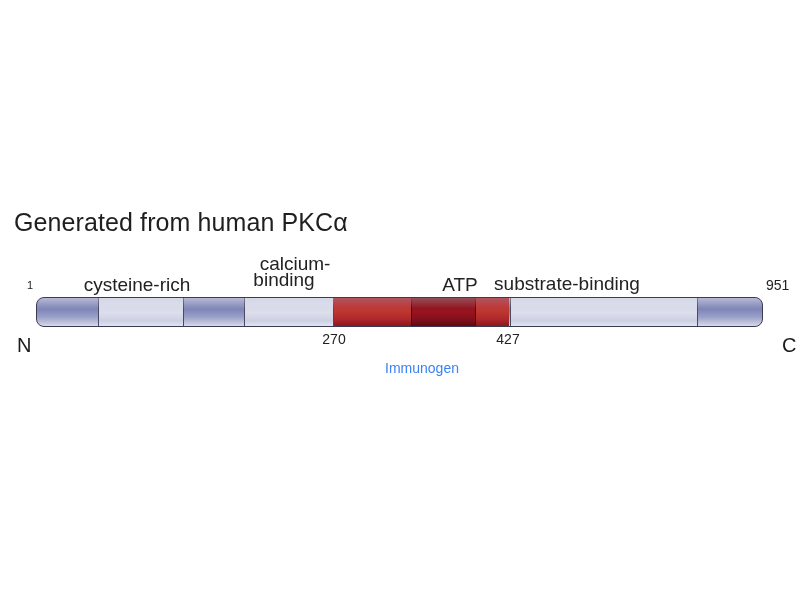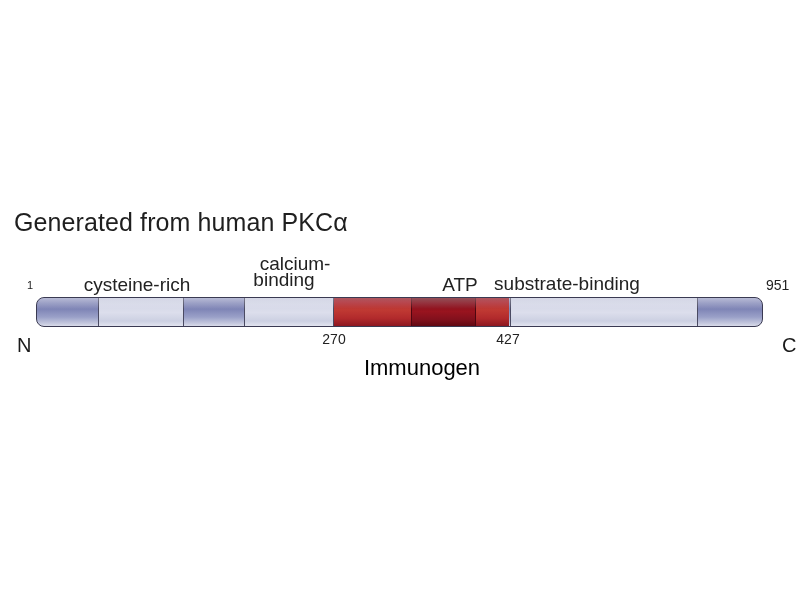--- a/index.html
+++ b/index.html
@@ -144,23 +144,23 @@
   }
   .lbl-tiny {
     position: absolute;
     font-size: 11px;
     line-height: 12px;
     color: #222222;
     white-space: nowrap;
   }
   .immunogen {
     position: absolute;
-    font-size: 22px;
+    font-size: 14px;
     line-height: 26px;
-    color: #000000;
+    color: #3b82f6;
     white-space: nowrap;
     transform: translateX(-50%);
   }
 </style>
 </head>
 <body>
 
 <div class="figure">
 
   <div class="title">Generated from human PKCα</div>

